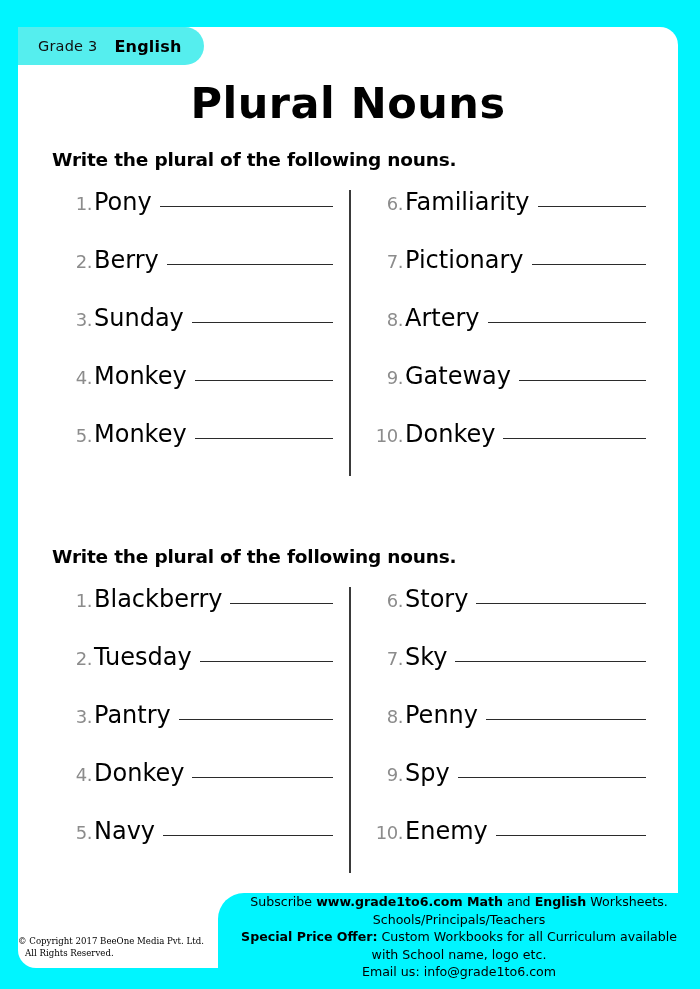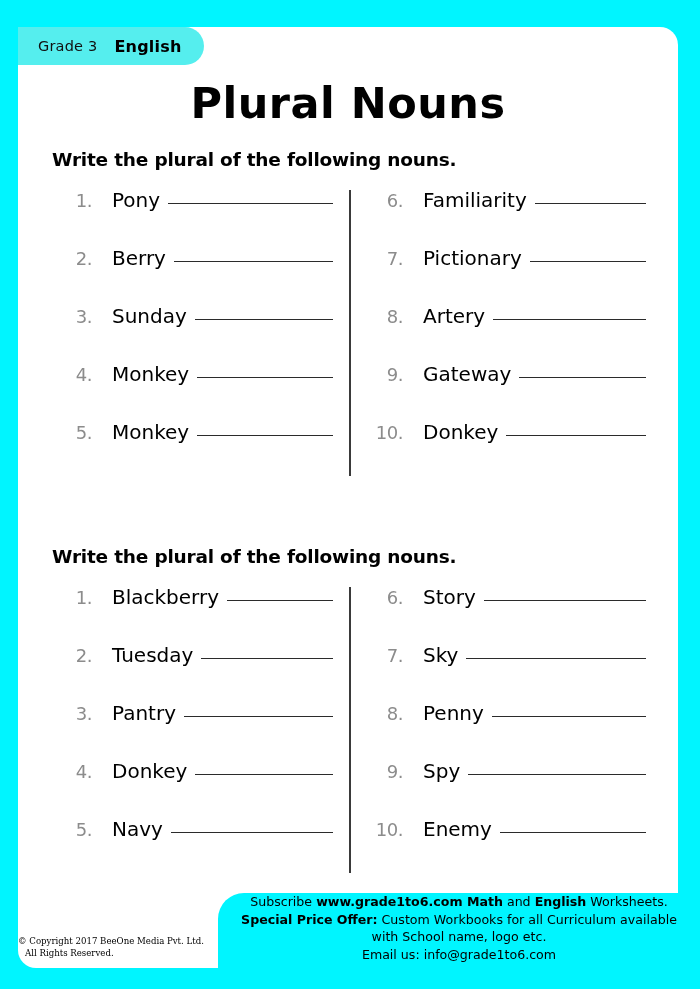--- a/index.html
+++ b/index.html
@@ -114,23 +114,23 @@
     color: #8c8c8c;
     font-size: 18px;
     font-family: "DejaVu Sans", sans-serif;
     width: 30px;
     text-align: right;
     flex: 0 0 30px;
     letter-spacing: -0.5px;
   }
   .q-word {
     color: #000;
-    font-size: 20px;
-    font-family: "DejaVu Sans", sans-serif;
-    margin-left: 20px;
+    font-size: 24px;
+    font-family: "DejaVu Sans", sans-serif;
+    margin-left: 2px;
     white-space: nowrap;
   }
   .q-line {
     flex: 1 1 auto;
     height: 0;
     border-bottom: 1.6px solid #2b2b2b;
     margin-left: 8px;
     min-width: 40px;
     position: relative;
     top: -3px;
@@ -308,20 +308,21 @@
 
 </div>
 
 <div id="grade-badge">
   <span class="grade-label">Grade 3</span>
   <span class="subject-label">English</span>
 </div>
 
 <div id="footer-cyan">
   <div class="promo-line"><span>Subscribe </span><b>www.grade1to6.com Math</b><span> and </span><b>English</b><span> Worksheets.</span></div>
+  <div class="promo-line">Schools/Principals/Teachers</div>
   <div class="promo-line"><b>Special Price Offer:</b><span> Custom Workbooks for all Curriculum available</span></div>
   <div class="promo-line">with School name, logo etc.</div>
   <div class="promo-line">Email us: info@grade1to6.com</div>
 </div>
 
 <div id="copyright-box">
   <div class="cr-line1">© Copyright 2017 BeeOne Media Pvt. Ltd.</div>
   <div class="cr-line2">All Rights Reserved.</div>
 </div>
 

